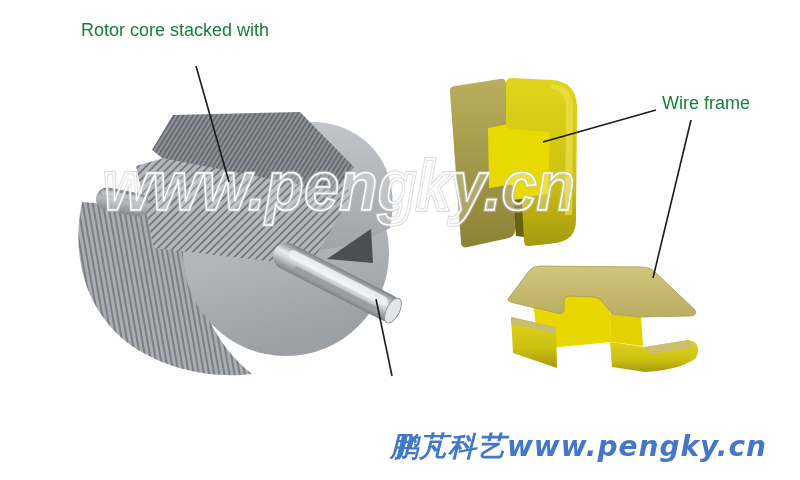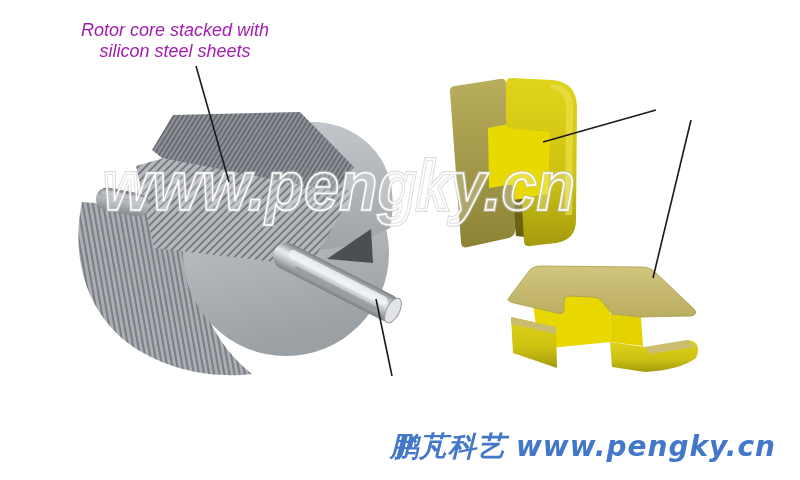--- a/index.html
+++ b/index.html
@@ -2,31 +2,31 @@
 <html><head>
 <meta charset="utf-8">
 <style>
   html,body{margin:0;padding:0;background:#fff;}
   #stage{
     position:relative;width:800px;height:480px;background:#ffffff;
     font-family:"Liberation Sans", sans-serif;overflow:hidden;
   }
   #art{position:absolute;left:0;top:0;}
   .label{
-    position:absolute;color:#a21caf;font-size:18px;line-height:21px;
-    font-family:"Liberation Sans", sans-serif;white-space:nowrap;font-style:italic;
+    position:absolute;color:#15803d;font-size:18px;line-height:21px;
+    font-family:"Liberation Sans", sans-serif;white-space:nowrap;
   }
   .label.center{text-align:center;}
   #footer-brand{
     position:absolute;left:390px;top:428px;
     font-size:28px;font-weight:bold;font-style:italic;
     color:#4377c9;letter-spacing:1px;white-space:nowrap;
     font-family:"DejaVu Sans","Liberation Sans",sans-serif;
   }
-  #footer-brand .cn{margin-right:10px;font-family:Liberation Mono, monospace;}
+  #footer-brand .cn{margin-right:1px;font-family:Liberation Mono, monospace;}
   svg text.wm{
     font-family:"Liberation Sans", sans-serif;
     font-style:italic;font-weight:bold;font-size:70px;
   }
 </style>
 </head>
 <body>
 
 <div id="stage">
 
@@ -142,22 +142,22 @@
     <g stroke="#1a1a1a" stroke-width="1.6">
       <line x1="196" y1="66" x2="229" y2="182"></line>
       <line x1="656" y1="110" x2="543" y2="142"></line>
       <line x1="691" y1="120" x2="653" y2="278"></line>
       <line x1="376" y1="299" x2="392" y2="376"></line>
     </g>
   </svg>
 
   <div class="label center" style="left:55px;top:20px;width:240px;">
     <div>Rotor core stacked with</div>
-    <div>silicon steel sheets</div>
   </div>
 
+  <div class="label" style="left:662px;top:93px;">Wire frame</div>
 
 
   <div id="footer-brand">
     <span class="cn">鹏芃科艺</span><span>www.pengky.cn</span>
   </div>
 
 </div>
 
 </body></html>

